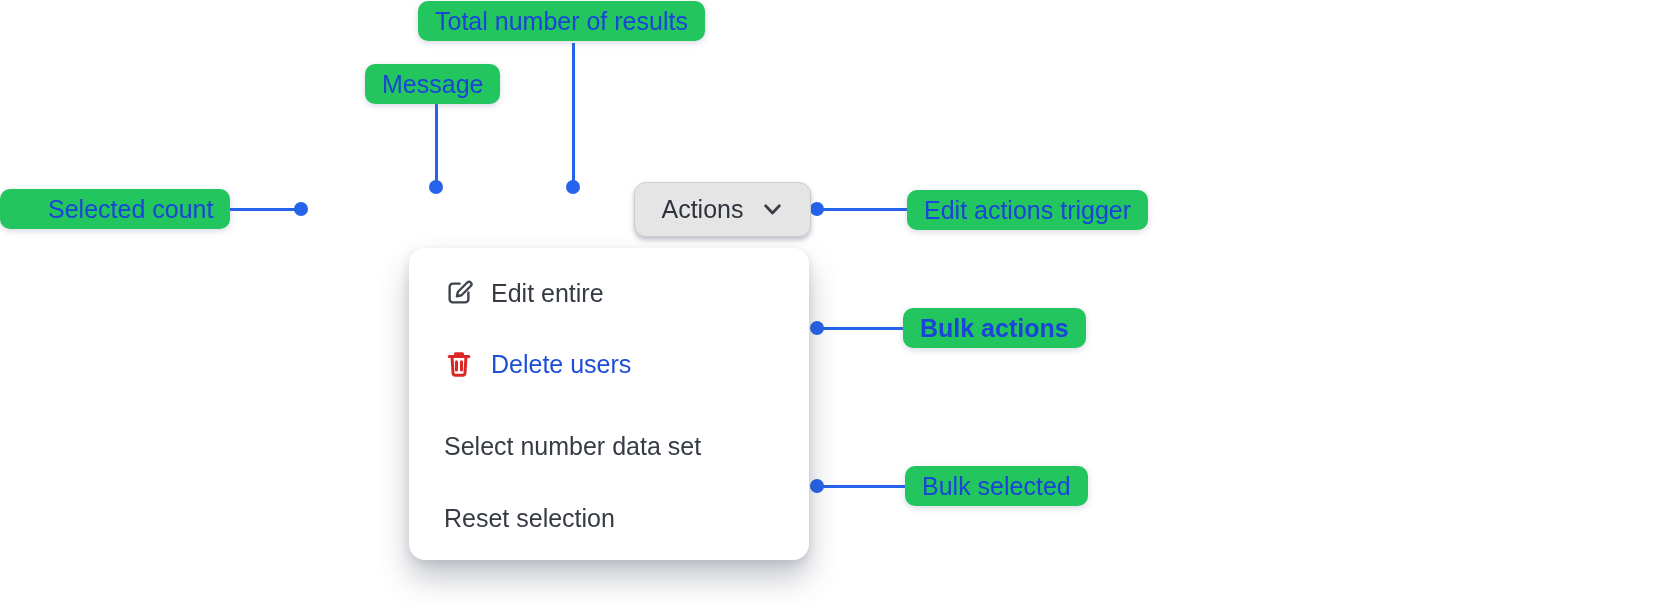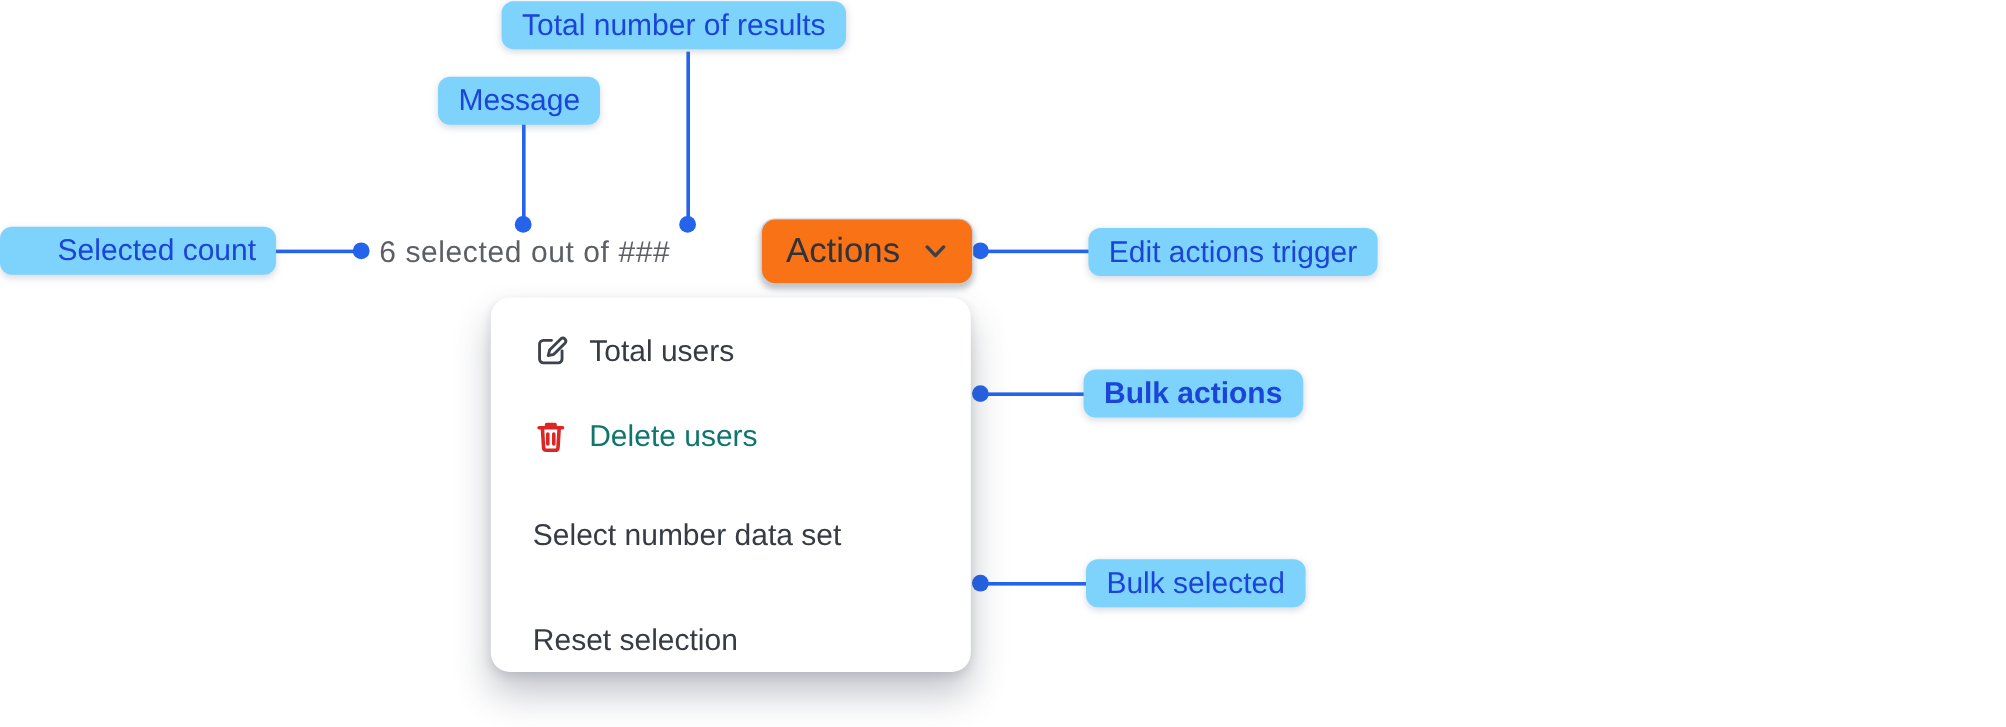--- a/index.html
+++ b/index.html
@@ -9,21 +9,21 @@
     background:#ffffff;
     font-family:"Liberation Sans", sans-serif;
     overflow:hidden;
   }
   
   .badge{
     position:absolute;
     height:40px;
     display:inline-flex;align-items:center;
     padding:0 17px;
-    background:#7dd3fc;
+    background:#22c55e;
     color:#1b44d8;
     font-size:25px;
     font-weight:500;
     border-radius:10px;
     box-shadow:0 2px 6px rgba(110,120,150,0.28);
     white-space:nowrap;
     z-index:3;
   }
   
   .conn{position:absolute;background:#2563eb;z-index:1;}
@@ -34,45 +34,45 @@
     background:#2563eb;z-index:2;
   }
   
   .message{
     position:absolute;left:316px;top:195px;
     font-size:25px;color:#5c5f66;letter-spacing:0.5px;
     line-height:30px;z-index:2;
   }
   .actions-btn{
     position:absolute;left:634px;top:182px;width:177px;height:55px;
-    background:#f97316;
+    background:#e5e5e5;
     border:1.5px solid #c9cdd3;
     border-radius:12px;
     box-shadow:0 3px 5px rgba(70,75,95,0.35);
     display:flex;align-items:center;justify-content:center;gap:19px;
-    font-size:29px;color:#2f333b;
+    font-size:25px;color:#2f333b;
     box-sizing:border-box;
     cursor:pointer;z-index:4;
   }
   .actions-btn .chev{display:flex;align-items:center;color:#3a3f48;}
   
   .menu{
     position:absolute;left:409px;top:248px;width:400px;height:312px;
     background:#ffffff;border-radius:16px;
     box-shadow:0 18px 30px rgba(60,66,86,0.30), 0 3px 8px rgba(60,66,86,0.14);
     z-index:3;
   }
   .menu-item{
     position:absolute;left:0;width:100%;height:60px;
     display:flex;align-items:center;gap:17px;
     padding-left:35px;box-sizing:border-box;
     font-size:25px;color:#363b44;cursor:pointer;
   }
   .menu-item .mi-icon{width:30px;height:30px;display:flex;flex:0 0 30px;color:#3d434c;}
-  .menu-item.destructive{color:#0f766e;}
+  .menu-item.destructive{color:#1d4ed8;}
   .menu-item.destructive .mi-icon{color:#dc2626;}
   svg{display:block;}
 </style>
 </head>
 <body>
 
 <div class="canvas">
 
   <div class="conn v" style="left:571.5px;top:43px;height:144px;"></div>
   <div class="conn v" style="left:434.5px;top:102px;height:85px;"></div>
@@ -100,59 +100,58 @@
   <div class="badge" style="left:907px;top:190px;">
     <span>Edit actions trigger</span>
   </div>
   <div class="badge" style="left:903px;top:308px;font-weight:bold;">
     <span>Bulk actions</span>
   </div>
   <div class="badge" style="left:905px;top:466px;">
     <span>Bulk selected</span>
   </div>
 
-  <div class="message">6 selected out of ###</div>
 
   <div class="actions-btn">
     <span>Actions</span>
     <span class="chev">
       <svg width="21" height="15" viewBox="0 0 16 12" fill="none" stroke="currentColor" stroke-width="2.2" stroke-linecap="round" stroke-linejoin="round">
         <polyline points="2.5,3 8,8.8 13.5,3"></polyline>
       </svg>
     </span>
   </div>
 
   <div class="menu">
 
     <div class="menu-item" style="top:15px;">
       <span class="mi-icon">
         <svg width="30" height="30" viewBox="0 0 24 24" fill="none" stroke="currentColor" stroke-width="1.9" stroke-linecap="round" stroke-linejoin="round">
           <path d="M12.5 4.5 H7 a2.5 2.5 0 0 0 -2.5 2.5 v10 a2.5 2.5 0 0 0 2.5 2.5 h10 a2.5 2.5 0 0 0 2.5 -2.5 v-5.5"></path>
           <path d="M18.8 3.4 a2 2 0 0 1 2.8 2.8 L14 13.8 l-3.7 0.9 0.9 -3.7 z"></path>
         </svg>
       </span>
-      <span>Total users</span>
+      <span>Edit entire</span>
     </div>
 
     <div class="menu-item destructive" style="top:86px;">
       <span class="mi-icon">
         <svg width="30" height="30" viewBox="0 0 24 24" fill="none" stroke="currentColor" stroke-width="2.4" stroke-linecap="round" stroke-linejoin="round">
           <path d="M9.2 5.6 V3.8 h5.6 v1.8"></path>
           <path d="M4.2 6 h15.6"></path>
           <path d="M6.4 6 l0.8 13.2 a1.9 1.9 0 0 0 1.9 1.8 h5.8 a1.9 1.9 0 0 0 1.9 -1.8 L17.6 6"></path>
           <path d="M10 10.2 v6.6"></path>
           <path d="M14 10.2 v6.6"></path>
         </svg>
       </span>
       <span>Delete users</span>
     </div>
 
     <div class="menu-item" style="top:168px;">
       <span>Select number data set</span>
     </div>
 
-    <div class="menu-item" style="top:256px;text-align:center;">
+    <div class="menu-item" style="top:240px;text-align:center;">
       <span>Reset selection</span>
     </div>
 
   </div>
 
 </div>
 
 </body></html>

